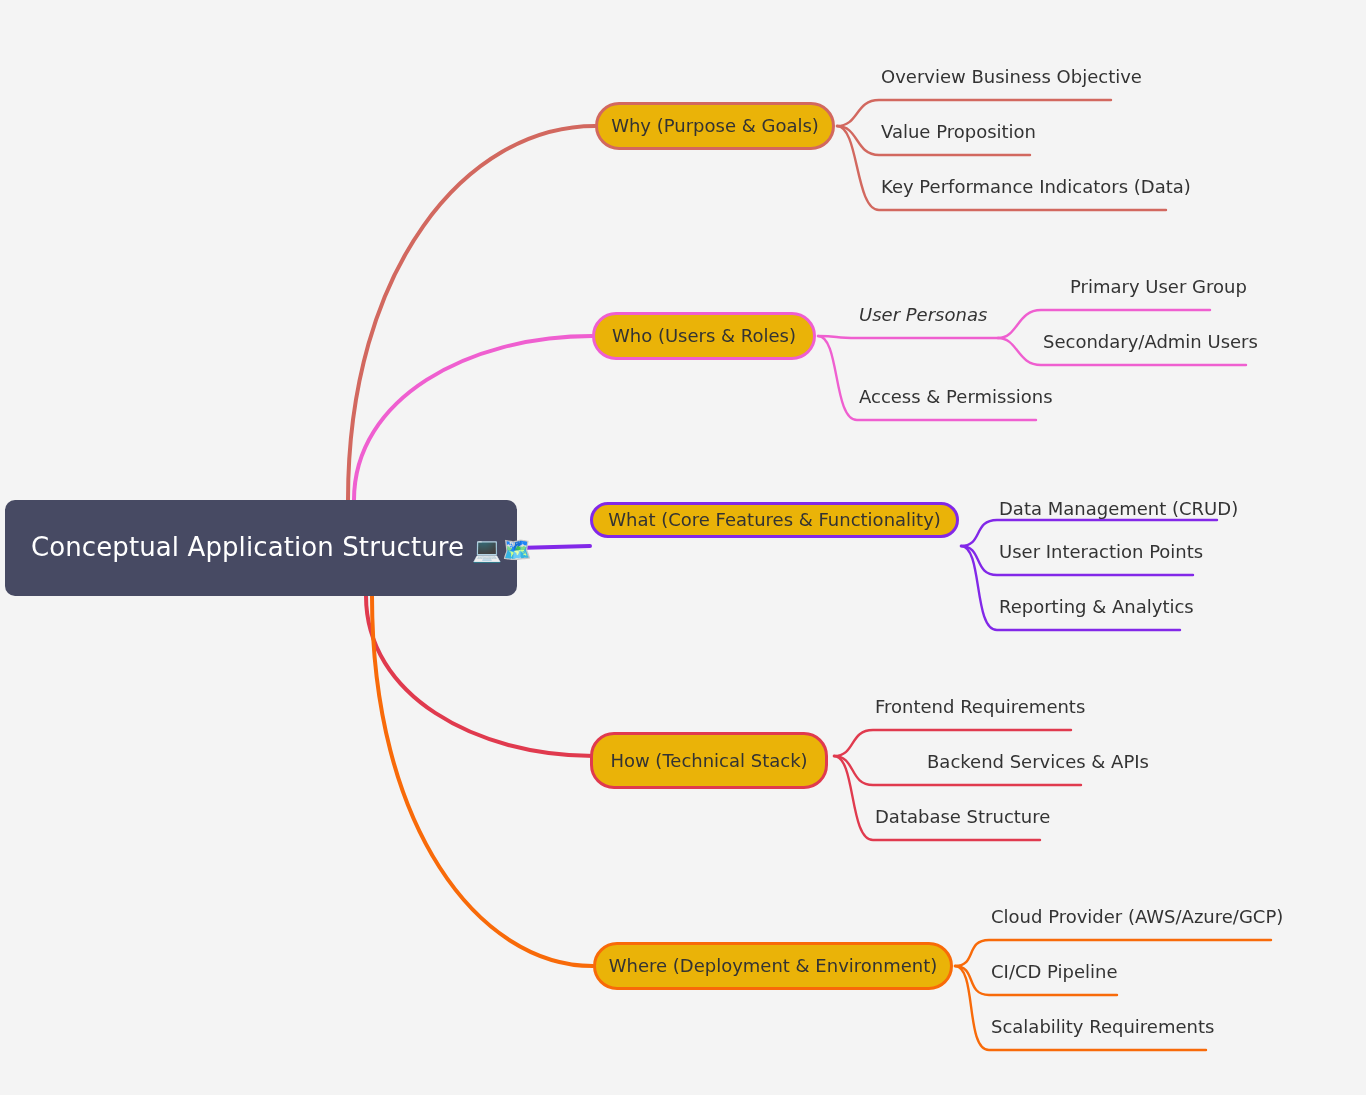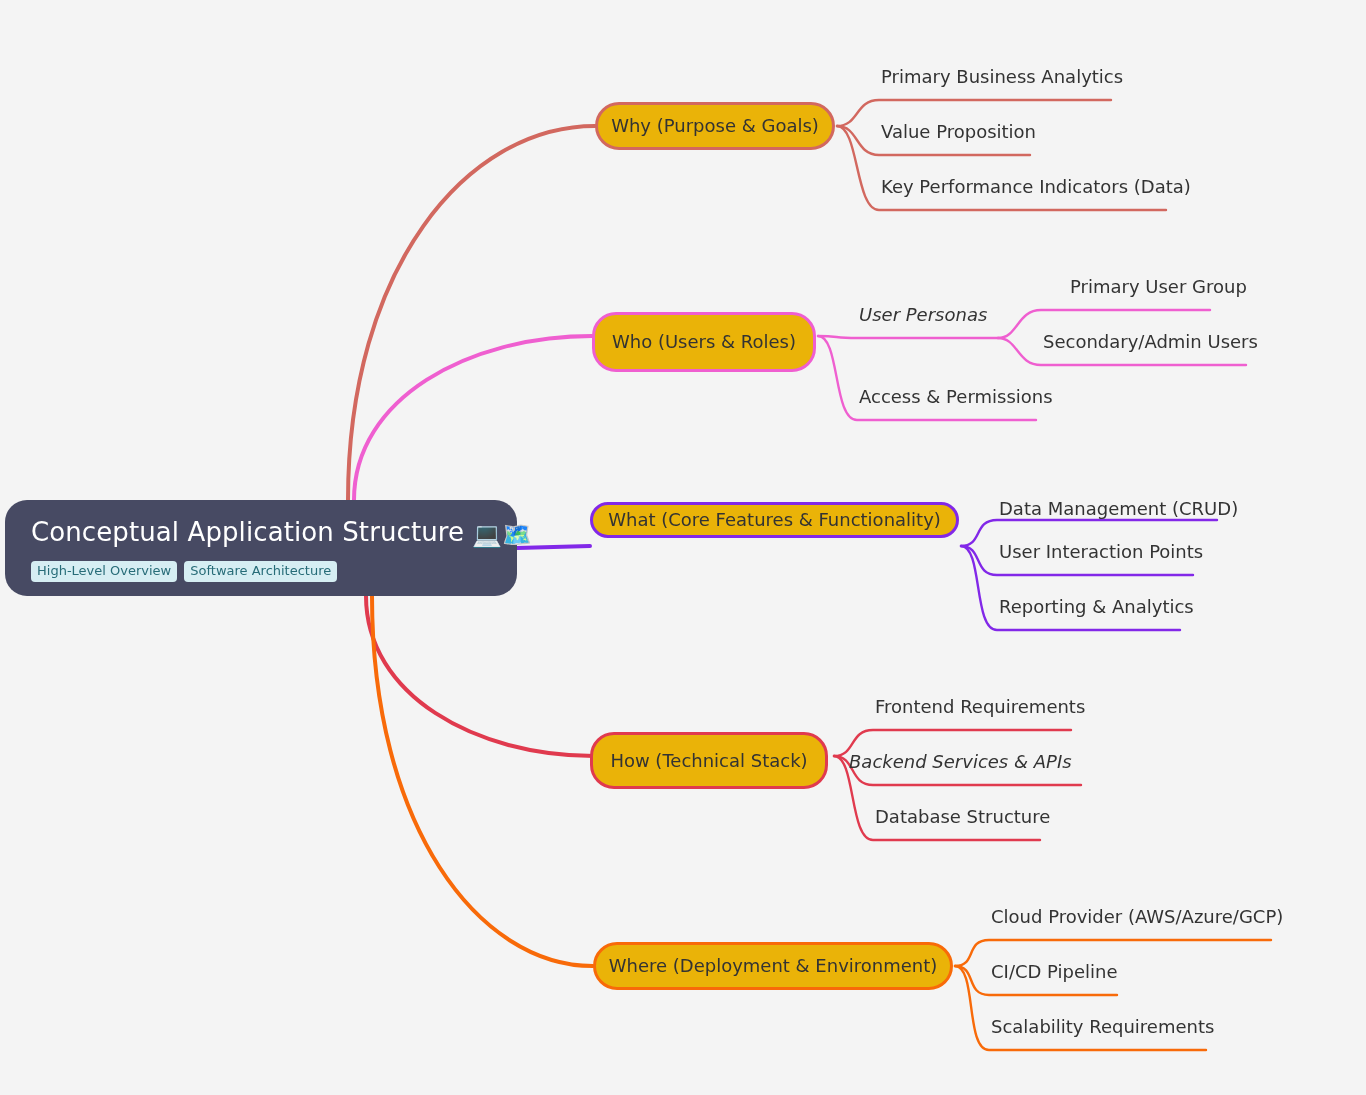--- a/index.html
+++ b/index.html
@@ -25,21 +25,21 @@
     left: 0;
     top: 0;
     width: 1366px;
     height: 1095px;
     overflow: visible;
   }
   
   .root-node {
     position: absolute;
     box-sizing: border-box;
-    border-radius: 22px;
+    border-radius: 10px;
     padding: 14px 22px 14px 26px;
     display: flex;
     flex-direction: column;
     align-items: flex-start;
     justify-content: center;
   }
   .root-title {
     font-size: 26px;
     line-height: 34px;
     font-weight: 400;
@@ -108,52 +108,48 @@
       <path d="M 961 546 C 983 546, 973 575, 997 575 L 1193 575" fill="none" stroke="#8228e8" stroke-width="2.4" stroke-linecap="round"></path>
       <path d="M 961 546 C 983 546, 973 630, 997 630 L 1180 630" fill="none" stroke="#8228e8" stroke-width="2.4" stroke-linecap="round"></path>
       <path d="M 834 756 C 856 756, 849 730, 873 730 L 1071 730" fill="none" stroke="#e03a4e" stroke-width="2.4" stroke-linecap="round"></path>
       <path d="M 834 756 C 856 756, 849 785, 873 785 L 1081 785" fill="none" stroke="#e03a4e" stroke-width="2.4" stroke-linecap="round"></path>
       <path d="M 834 756 C 856 756, 849 840, 873 840 L 1040 840" fill="none" stroke="#e03a4e" stroke-width="2.4" stroke-linecap="round"></path>
       <path d="M 955 966 C 977 966, 965 940, 989 940 L 1271 940" fill="none" stroke="#f86a09" stroke-width="2.4" stroke-linecap="round"></path>
       <path d="M 955 966 C 977 966, 965 995, 989 995 L 1117 995" fill="none" stroke="#f86a09" stroke-width="2.4" stroke-linecap="round"></path>
       <path d="M 955 966 C 977 966, 965 1050, 989 1050 L 1206 1050" fill="none" stroke="#f86a09" stroke-width="2.4" stroke-linecap="round"></path>
     </svg>
   <div id="node-layer">
-      <div class="leaf-node" style="left: 881px; top: 66px;">Primary Business Analytics</div>
+      <div class="leaf-node" style="left: 881px; top: 66px;">Overview Business Objective</div>
       <div class="leaf-node" style="left: 881px; top: 121px;">Value Proposition</div>
       <div class="leaf-node" style="left: 881px; top: 176px;">Key Performance Indicators (Data)</div>
       <div class="leaf-node" style="left: 859px; top: 304px; font-style: italic;">User Personas</div>
       <div class="leaf-node" style="left: 1070px; top: 276px;">Primary User Group</div>
       <div class="leaf-node" style="left: 1043px; top: 331px;">Secondary/Admin Users</div>
       <div class="leaf-node" style="left: 859px; top: 386px;">Access &amp; Permissions</div>
       <div class="leaf-node" style="left: 999px; top: 498px;">Data Management (CRUD)</div>
       <div class="leaf-node" style="left: 999px; top: 541px;">User Interaction Points</div>
       <div class="leaf-node" style="left: 999px; top: 596px;">Reporting &amp; Analytics</div>
       <div class="leaf-node" style="left: 875px; top: 696px;">Frontend Requirements</div>
-      <div class="leaf-node" style="left: 849px; top: 751px; font-style: italic;">Backend Services &amp; APIs</div>
+      <div class="leaf-node" style="left: 927px; top: 751px;">Backend Services &amp; APIs</div>
       <div class="leaf-node" style="left: 875px; top: 806px;">Database Structure</div>
       <div class="leaf-node" style="left: 991px; top: 906px;">Cloud Provider (AWS/Azure/GCP)</div>
       <div class="leaf-node" style="left: 991px; top: 961px;">CI/CD Pipeline</div>
       <div class="leaf-node" style="left: 991px; top: 1016px;">Scalability Requirements</div>
       <div class="branch-node" style="left: 595px; top: 102px; width: 240px; height: 48px; border: 3px solid rgb(210, 104, 95);">
         <span class="branch-label">Why (Purpose &amp; Goals)</span>
       </div>
-      <div class="branch-node" style="left: 592px; top: 312px; width: 224px; height: 60px; border: 3px solid rgb(239, 95, 208);">
+      <div class="branch-node" style="left: 592px; top: 312px; width: 224px; height: 48px; border: 3px solid rgb(239, 95, 208);">
         <span class="branch-label">Who (Users &amp; Roles)</span>
       </div>
       <div class="branch-node" style="left: 590px; top: 502px; width: 369px; height: 36px; border: 3px solid rgb(130, 40, 232);">
         <span class="branch-label">What (Core Features &amp; Functionality)</span>
       </div>
       <div class="branch-node" style="left: 590px; top: 732px; width: 238px; height: 57px; border: 3px solid rgb(224, 58, 78);">
         <span class="branch-label">How (Technical Stack)</span>
       </div>
       <div class="branch-node" style="left: 593px; top: 942px; width: 360px; height: 48px; border: 3px solid rgb(248, 106, 9);">
         <span class="branch-label">Where (Deployment &amp; Environment)</span>
       </div>
       <div class="root-node" style="left: 5px; top: 500px; width: 512px; height: 96px; background: rgb(71, 74, 99);">
         <div class="root-title" style="color: rgb(255, 255, 255);">Conceptual Application Structure <span class="root-emoji">💻</span><span class="root-emoji">🗺️</span></div>
-        <div class="root-tags">
-          <span class="root-tag" style="background: rgb(214, 238, 243); color: rgb(39, 108, 120);">High-Level Overview</span>
-          <span class="root-tag" style="background: rgb(214, 238, 243); color: rgb(39, 108, 120);">Software Architecture</span>
-        </div>
       </div>
     </div>
 </div>
 
 </body></html>

